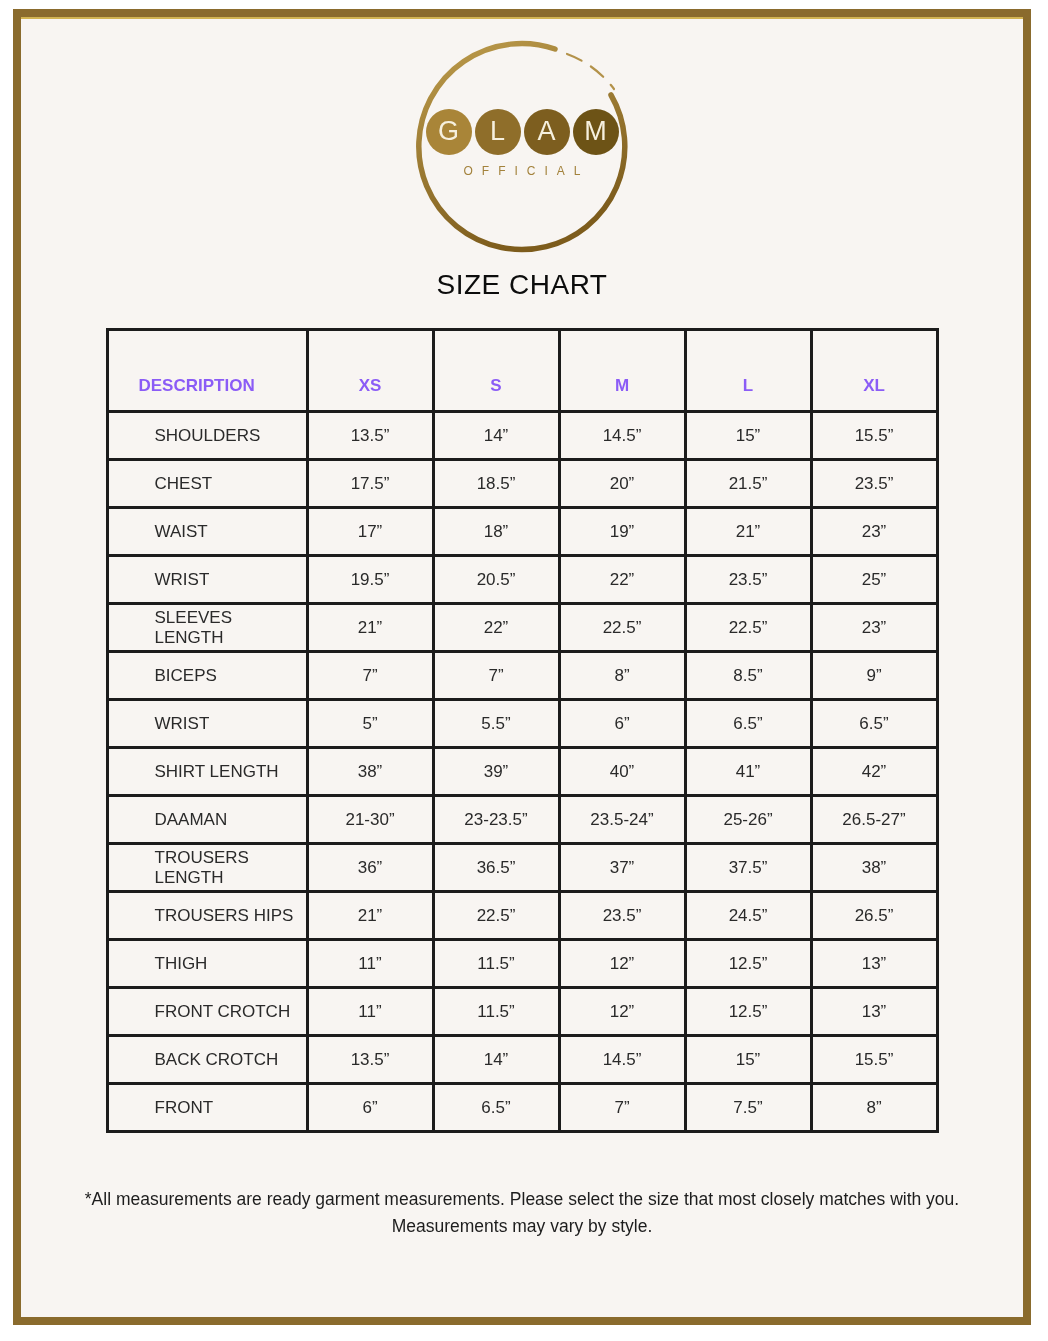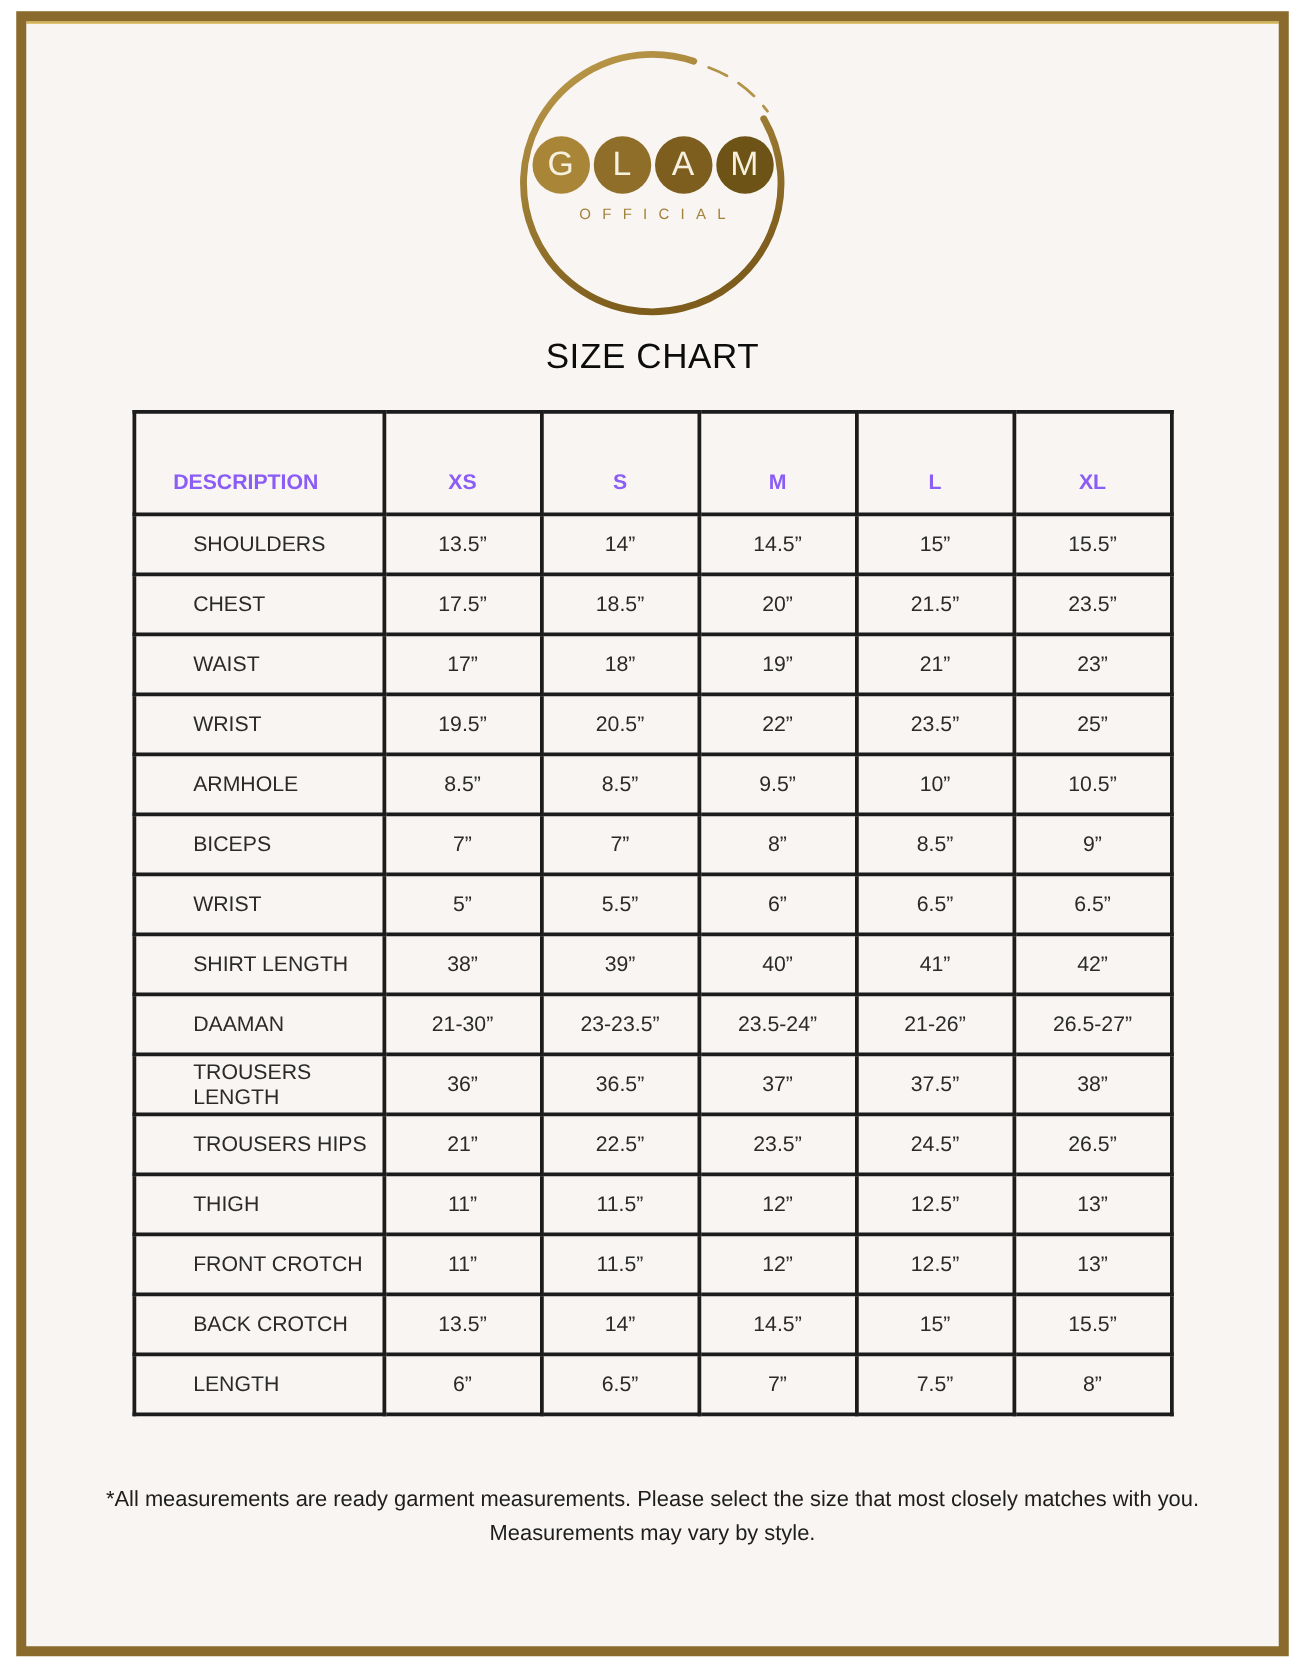--- a/index.html
+++ b/index.html
@@ -189,26 +189,26 @@
           </tr>
           <tr>
             <td class="desc-cell">WRIST</td>
             <td class="val-cell">19.5”</td>
             <td class="val-cell">20.5”</td>
             <td class="val-cell">22”</td>
             <td class="val-cell">23.5”</td>
             <td class="val-cell">25”</td>
           </tr>
           <tr>
-            <td class="desc-cell">ARMHOLE</td>
-            <td class="val-cell">8.5”</td>
-            <td class="val-cell">8.5”</td>
-            <td class="val-cell">9.5”</td>
-            <td class="val-cell">10”</td>
-            <td class="val-cell">10.5”</td>
+            <td class="desc-cell">SLEEVES LENGTH</td>
+            <td class="val-cell">21”</td>
+            <td class="val-cell">22”</td>
+            <td class="val-cell">22.5”</td>
+            <td class="val-cell">22.5”</td>
+            <td class="val-cell">23”</td>
           </tr>
           <tr>
             <td class="desc-cell">BICEPS</td>
             <td class="val-cell">7”</td>
             <td class="val-cell">7”</td>
             <td class="val-cell">8”</td>
             <td class="val-cell">8.5”</td>
             <td class="val-cell">9”</td>
           </tr>
           <tr>
@@ -225,21 +225,21 @@
             <td class="val-cell">39”</td>
             <td class="val-cell">40”</td>
             <td class="val-cell">41”</td>
             <td class="val-cell">42”</td>
           </tr>
           <tr>
             <td class="desc-cell">DAAMAN</td>
             <td class="val-cell">21-30”</td>
             <td class="val-cell">23-23.5”</td>
             <td class="val-cell">23.5-24”</td>
-            <td class="val-cell">21-26”</td>
+            <td class="val-cell">25-26”</td>
             <td class="val-cell">26.5-27”</td>
           </tr>
           <tr>
             <td class="desc-cell">TROUSERS LENGTH</td>
             <td class="val-cell">36”</td>
             <td class="val-cell">36.5”</td>
             <td class="val-cell">37”</td>
             <td class="val-cell">37.5”</td>
             <td class="val-cell">38”</td>
           </tr>
@@ -269,21 +269,21 @@
           </tr>
           <tr>
             <td class="desc-cell">BACK CROTCH</td>
             <td class="val-cell">13.5”</td>
             <td class="val-cell">14”</td>
             <td class="val-cell">14.5”</td>
             <td class="val-cell">15”</td>
             <td class="val-cell">15.5”</td>
           </tr>
           <tr>
-            <td class="desc-cell">LENGTH</td>
+            <td class="desc-cell">FRONT</td>
             <td class="val-cell">6”</td>
             <td class="val-cell">6.5”</td>
             <td class="val-cell">7”</td>
             <td class="val-cell">7.5”</td>
             <td class="val-cell">8”</td>
           </tr>
         </tbody>
     </table>
 
     <div class="footnote">

